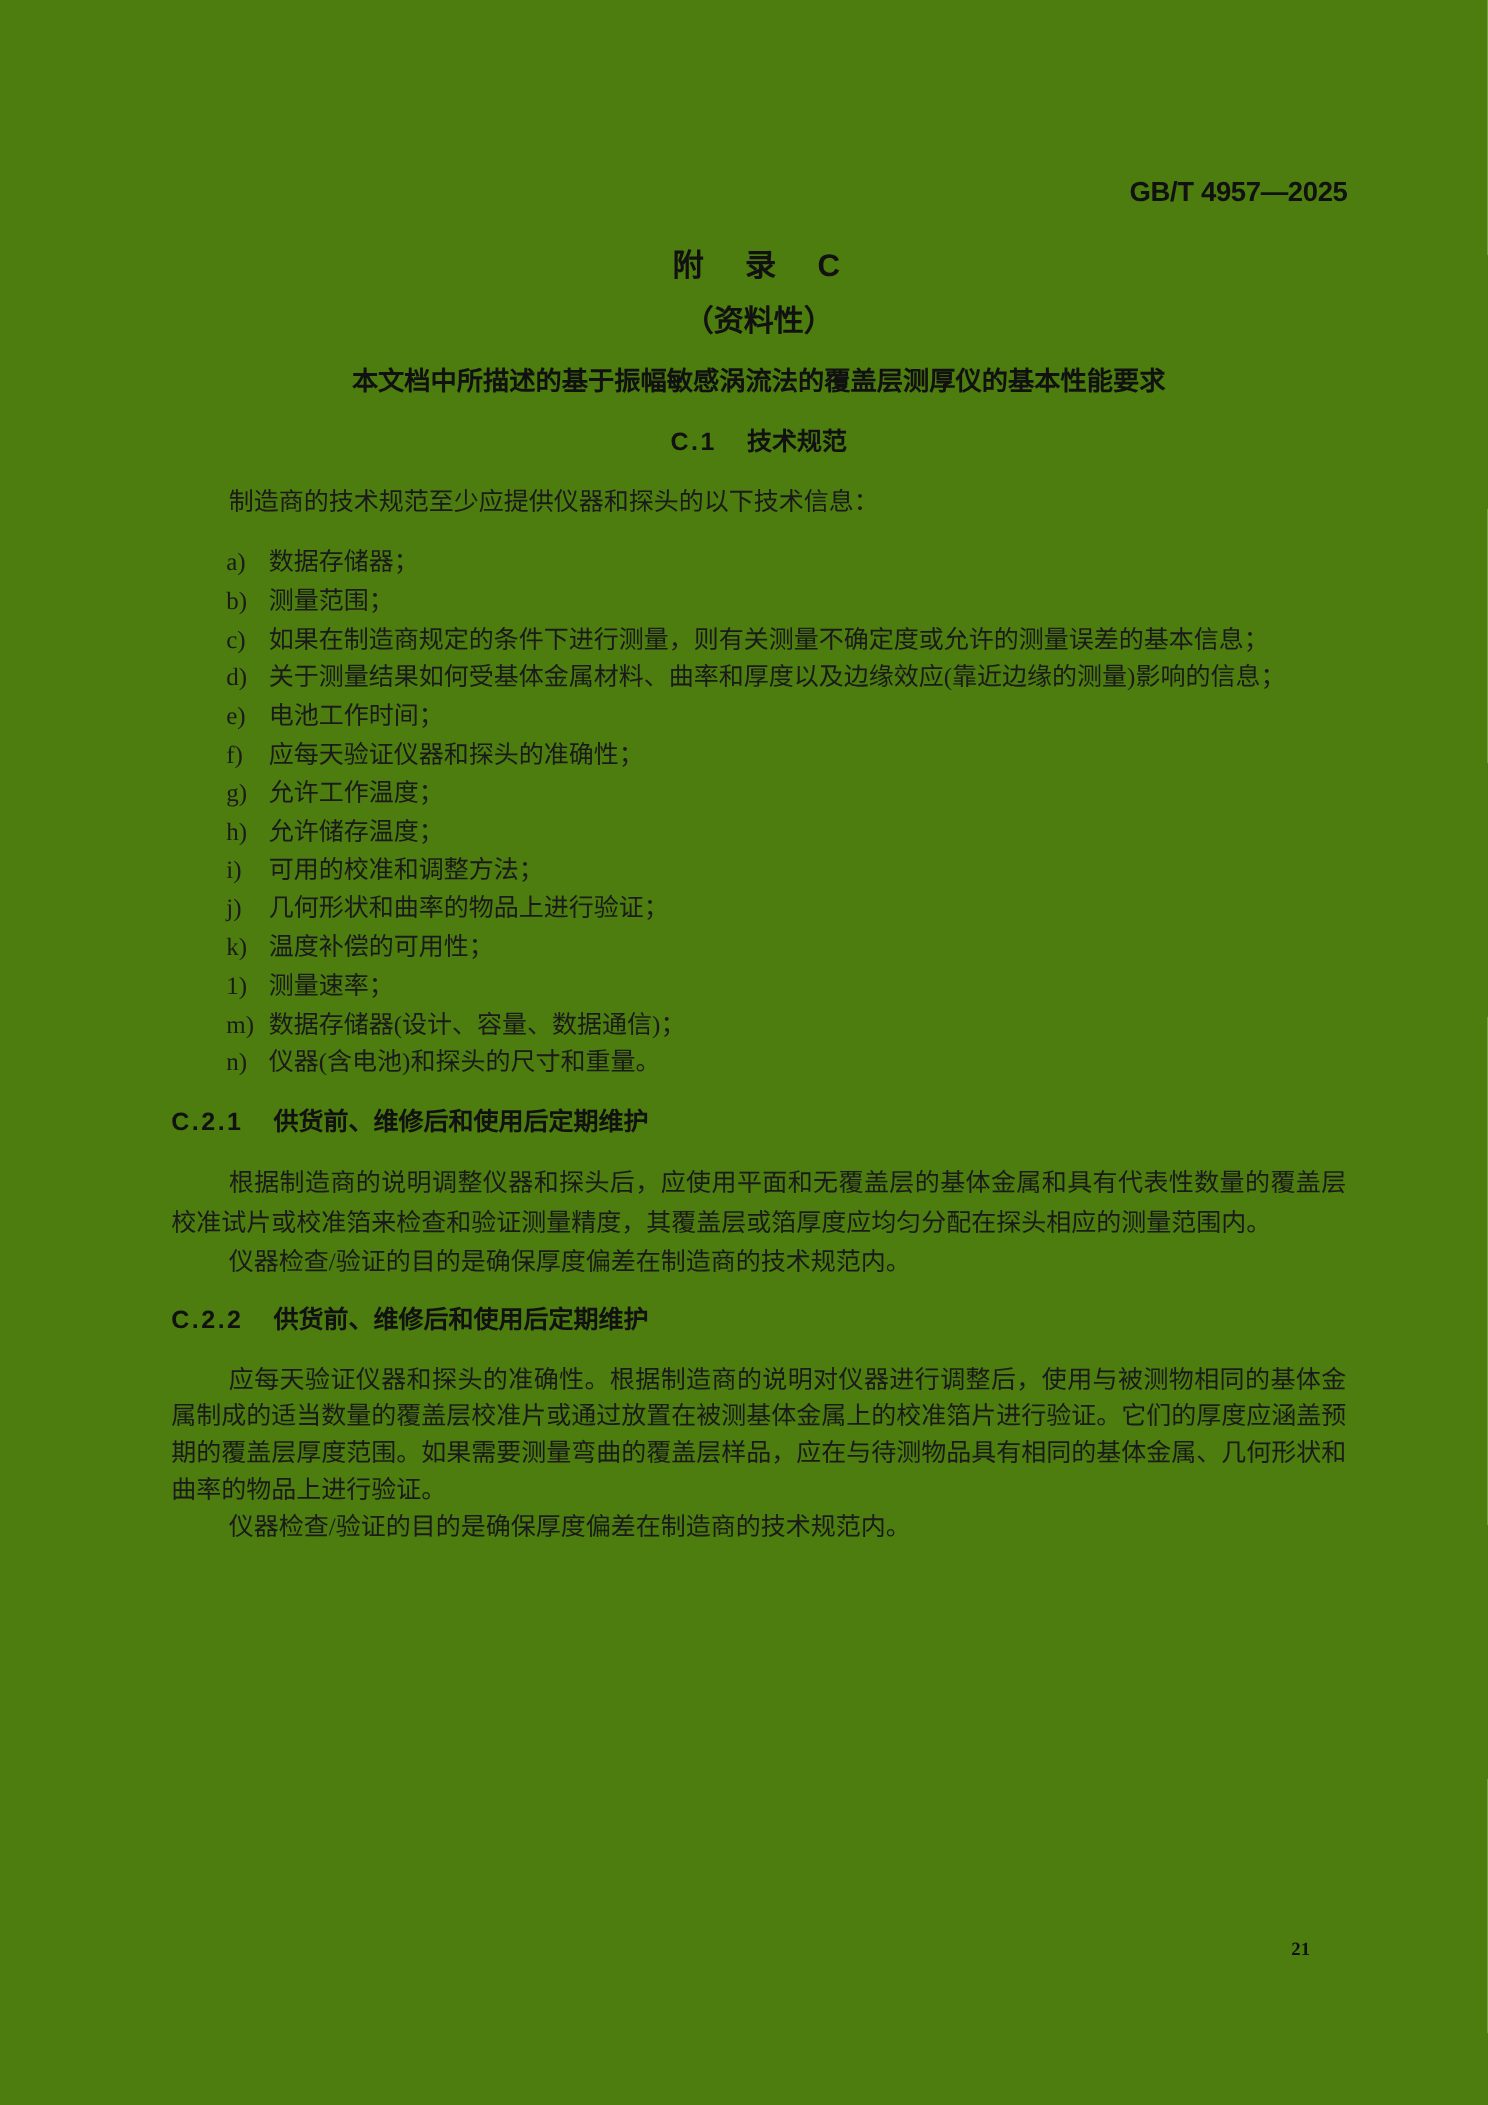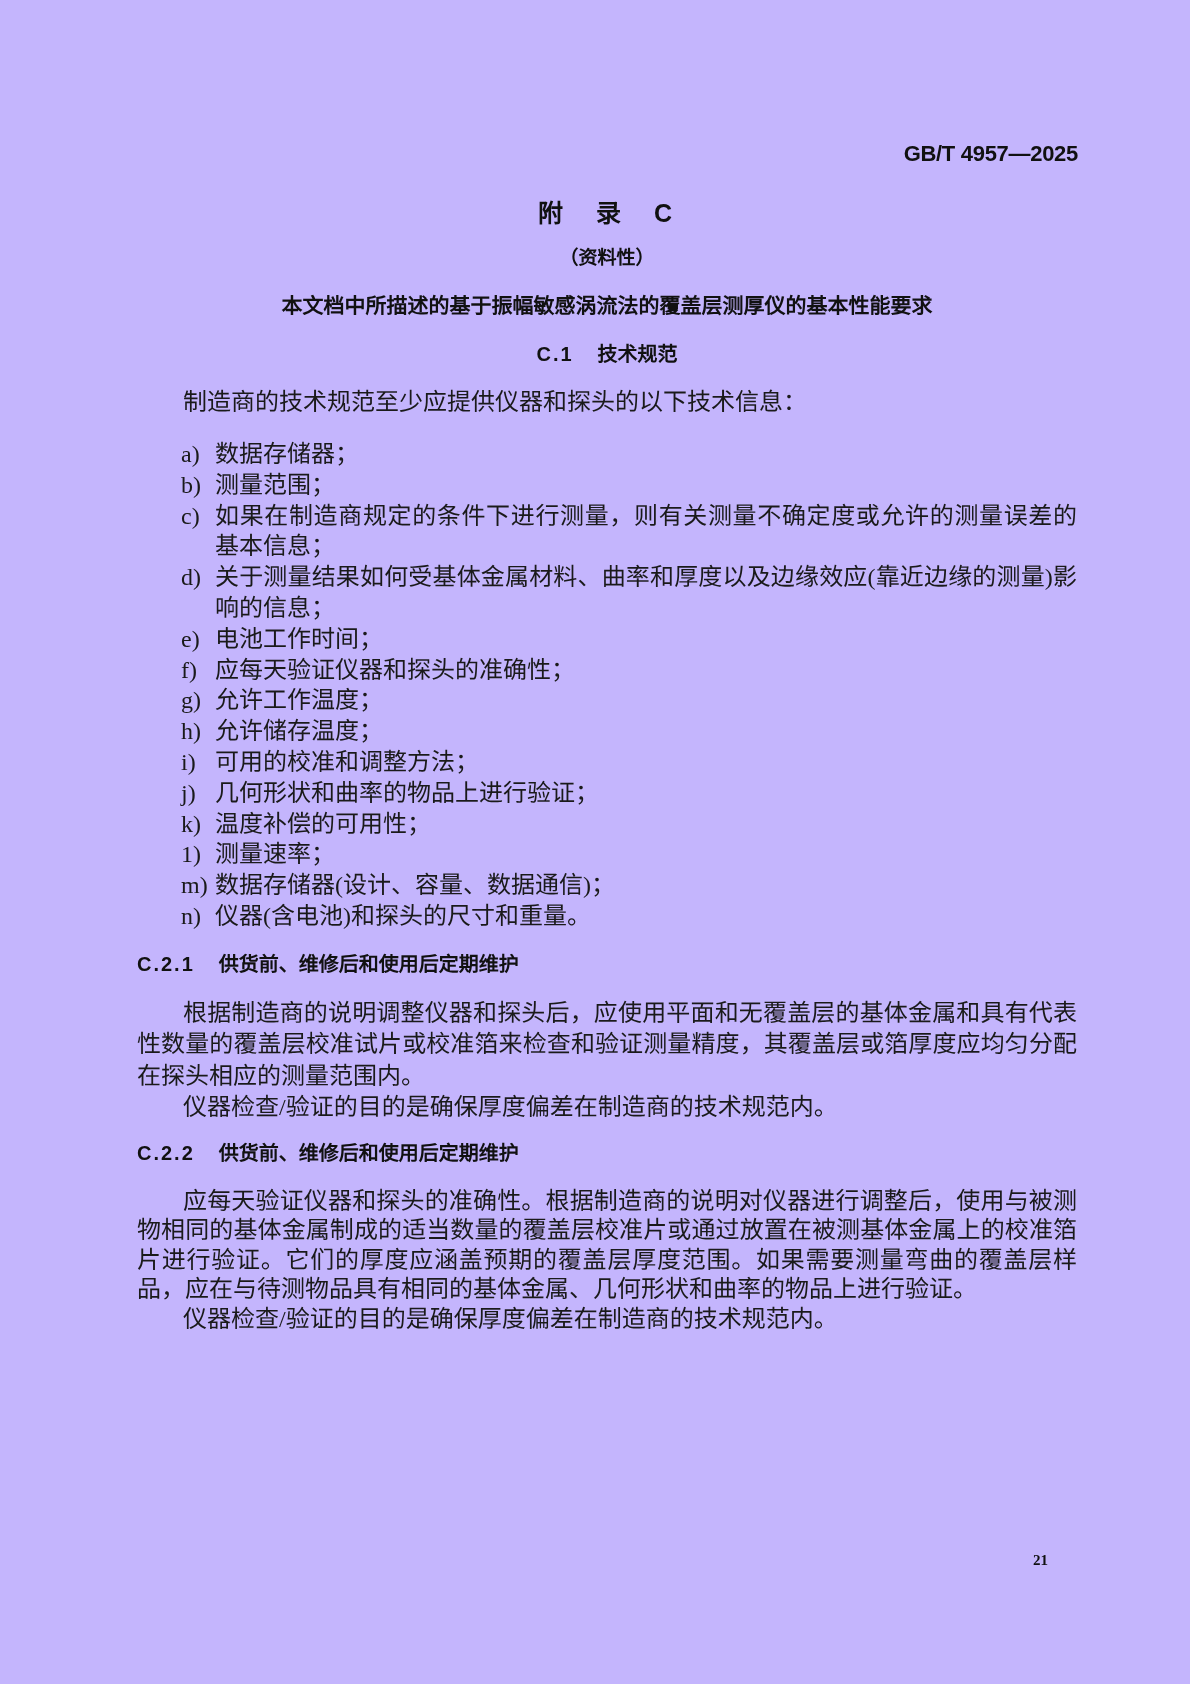--- a/index.html
+++ b/index.html
@@ -8,21 +8,21 @@
     height: 1684px;
     background: #ffffff;
     position: relative;
     color: #161616;
     font-family: "Liberation Serif", "DejaVu Serif", serif;
     overflow: hidden;
   }
   .page {
     position: absolute;
     inset: 0;
-    background: #c4b5fd;
+    background: #4d7c0f;
   }
   
   .doc-number {
     position: absolute;
     top: 141px;
     right: 112px;
     font-family: "Liberation Sans", "DejaVu Sans", sans-serif;
     font-weight: bold;
     font-size: 22px;
     letter-spacing: -0.3px;
@@ -42,21 +42,21 @@
     color: #111;
   }
   .appendix-label {
     margin-top: 200px;
     font-size: 25px;
     line-height: 26px;
     letter-spacing: 4px;
   }
   .appendix-note {
     margin-top: 19px;
-    font-size: 19px;
+    font-size: 24px;
     line-height: 26px;
   }
   .doc-title {
     margin-top: 21px;
     font-size: 21px;
     line-height: 28px;
   }
   .sec-heading {
     font-size: 20px;
     line-height: 28px;
@@ -65,21 +65,21 @@
   .sec-heading .sec-num {
     display: inline-block;
     margin-right: 24px;
     letter-spacing: 2px;
   }
   .h-c1  { margin-top: 20px; text-align: center; }
   .h-c2  { margin-top: 20px; }
   .h-c21 { margin-top: 18px; }
   .h-c22 { margin-top: 15px; }
   .body-text {
-    font-size: 24px;
+    font-size: 20px;
     color: #1a1a1a;
     text-align: justify;
   }
   .intro {
     margin-top: 21px;
     line-height: 26px;
     text-indent: 46px;
   }
   .spec-list {
     list-style: none;

